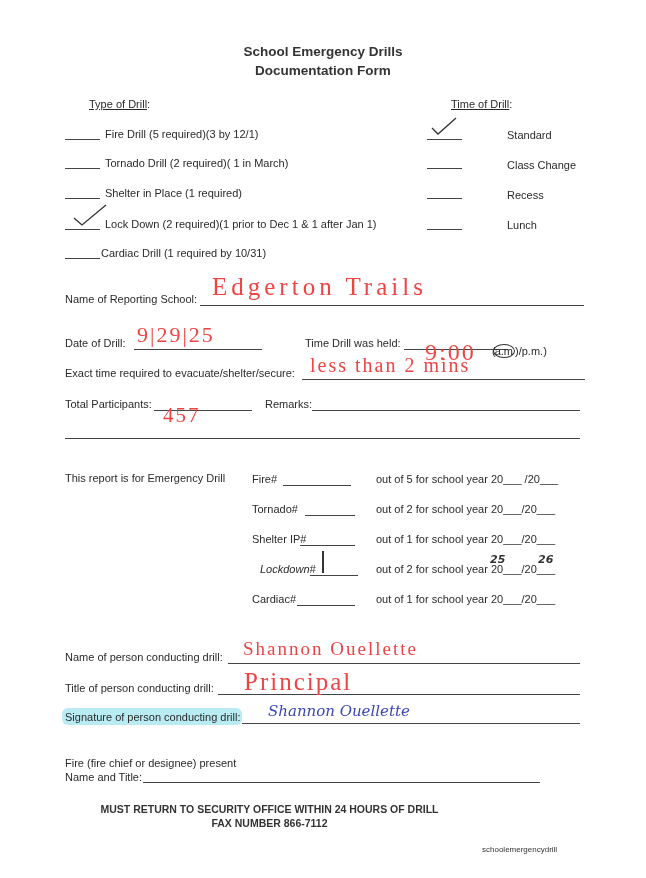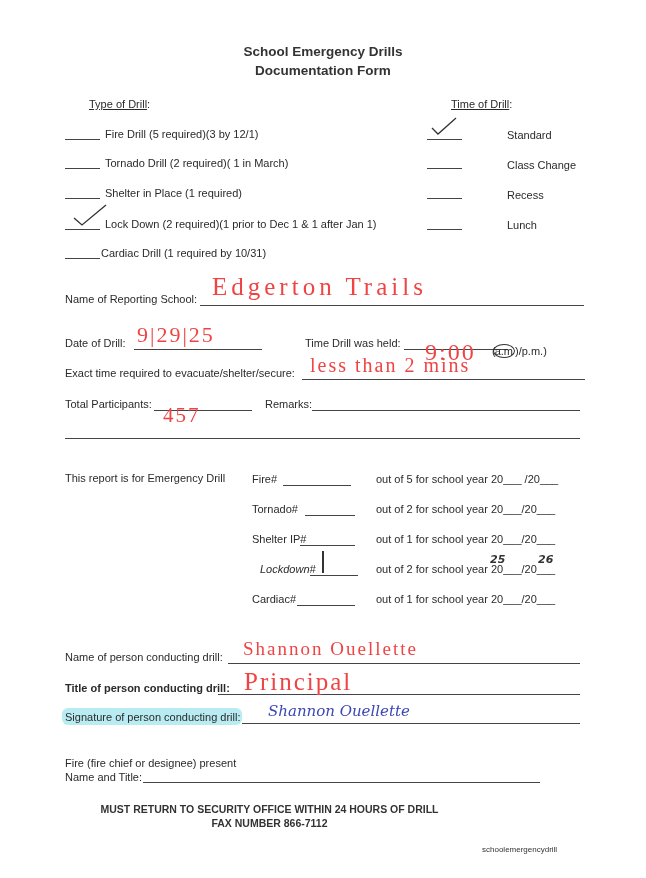--- a/index.html
+++ b/index.html
@@ -104,21 +104,21 @@
 <div class="abs" style="left:538px;top:553px;font-size:11px;font-style:italic;font-weight:bold;color:#333;font-family:'DejaVu Sans',sans-serif;">26</div>
 
 <div class="abs lbl" style="left:252px;top:593px;">Cardiac#</div>
 <div class="line" style="left:297px;top:605px;width:58px;"></div>
 <div class="abs lbl" style="left:376px;top:593px;">out of 1 for school year 20___/20___</div>
 
 <div class="abs lbl" style="left:65px;top:651px;">Name of person conducting drill:</div>
 <div class="line" style="left:228px;top:663px;width:352px;"></div>
 <div class="abs hand" style="left:243px;top:638px;font-size:19px;letter-spacing:2px;">Shannon Ouellette</div>
 
-<div class="abs lbl" style="left:65px;top:682px;font-weight:bold;">Title of person conducting drill:</div>
+<div class="abs lbl" style="left:65px;top:682px;">Title of person conducting drill:</div>
 <div class="line" style="left:218px;top:694px;width:362px;"></div>
 <div class="abs hand" style="left:244px;top:668px;font-size:25px;letter-spacing:2px;">Principal</div>
 
 <div class="highlight" style="left:62px;top:708px;width:180px;height:17px;"></div>
 <div class="abs lbl" style="left:65px;top:711px;">Signature of person conducting drill:</div>
 <div class="line" style="left:242px;top:723px;width:338px;"></div>
 <div class="abs sig" style="left:268px;top:702px;">Shannon Ouellette</div>
 
 <div class="abs lbl" style="left:65px;top:757px;">Fire (fire chief or designee) present</div>
 <div class="abs lbl" style="left:65px;top:771px;">Name and Title:</div>

